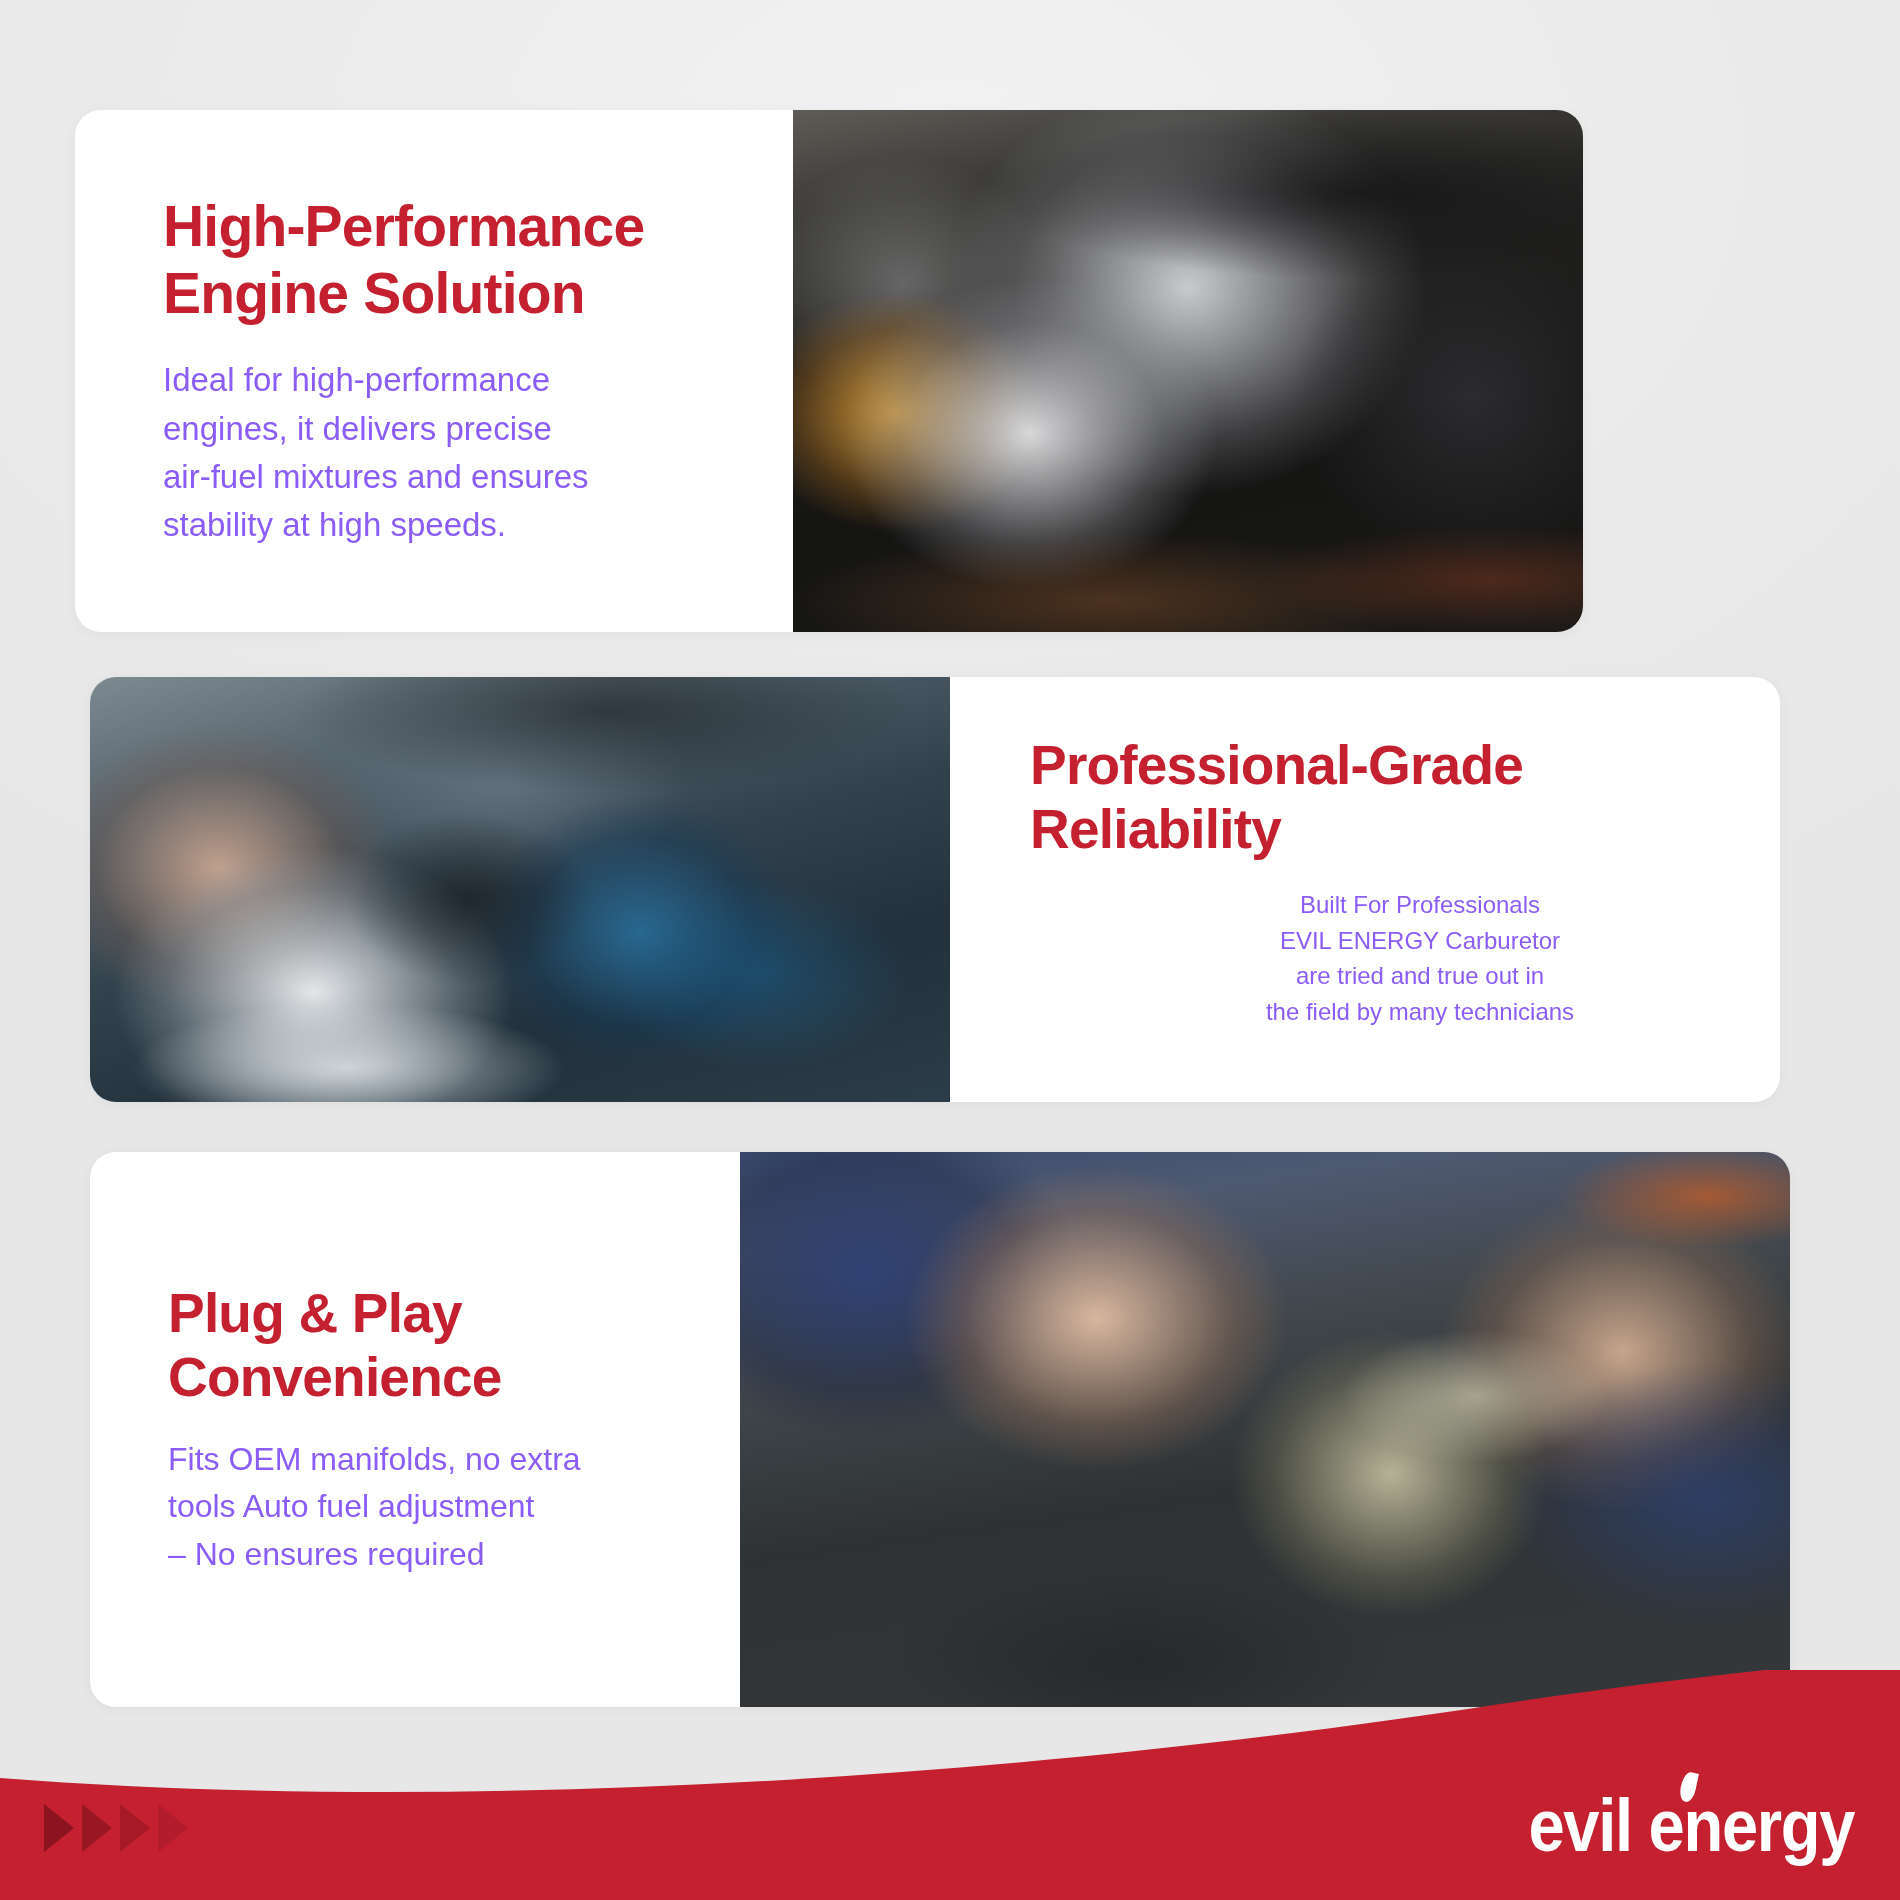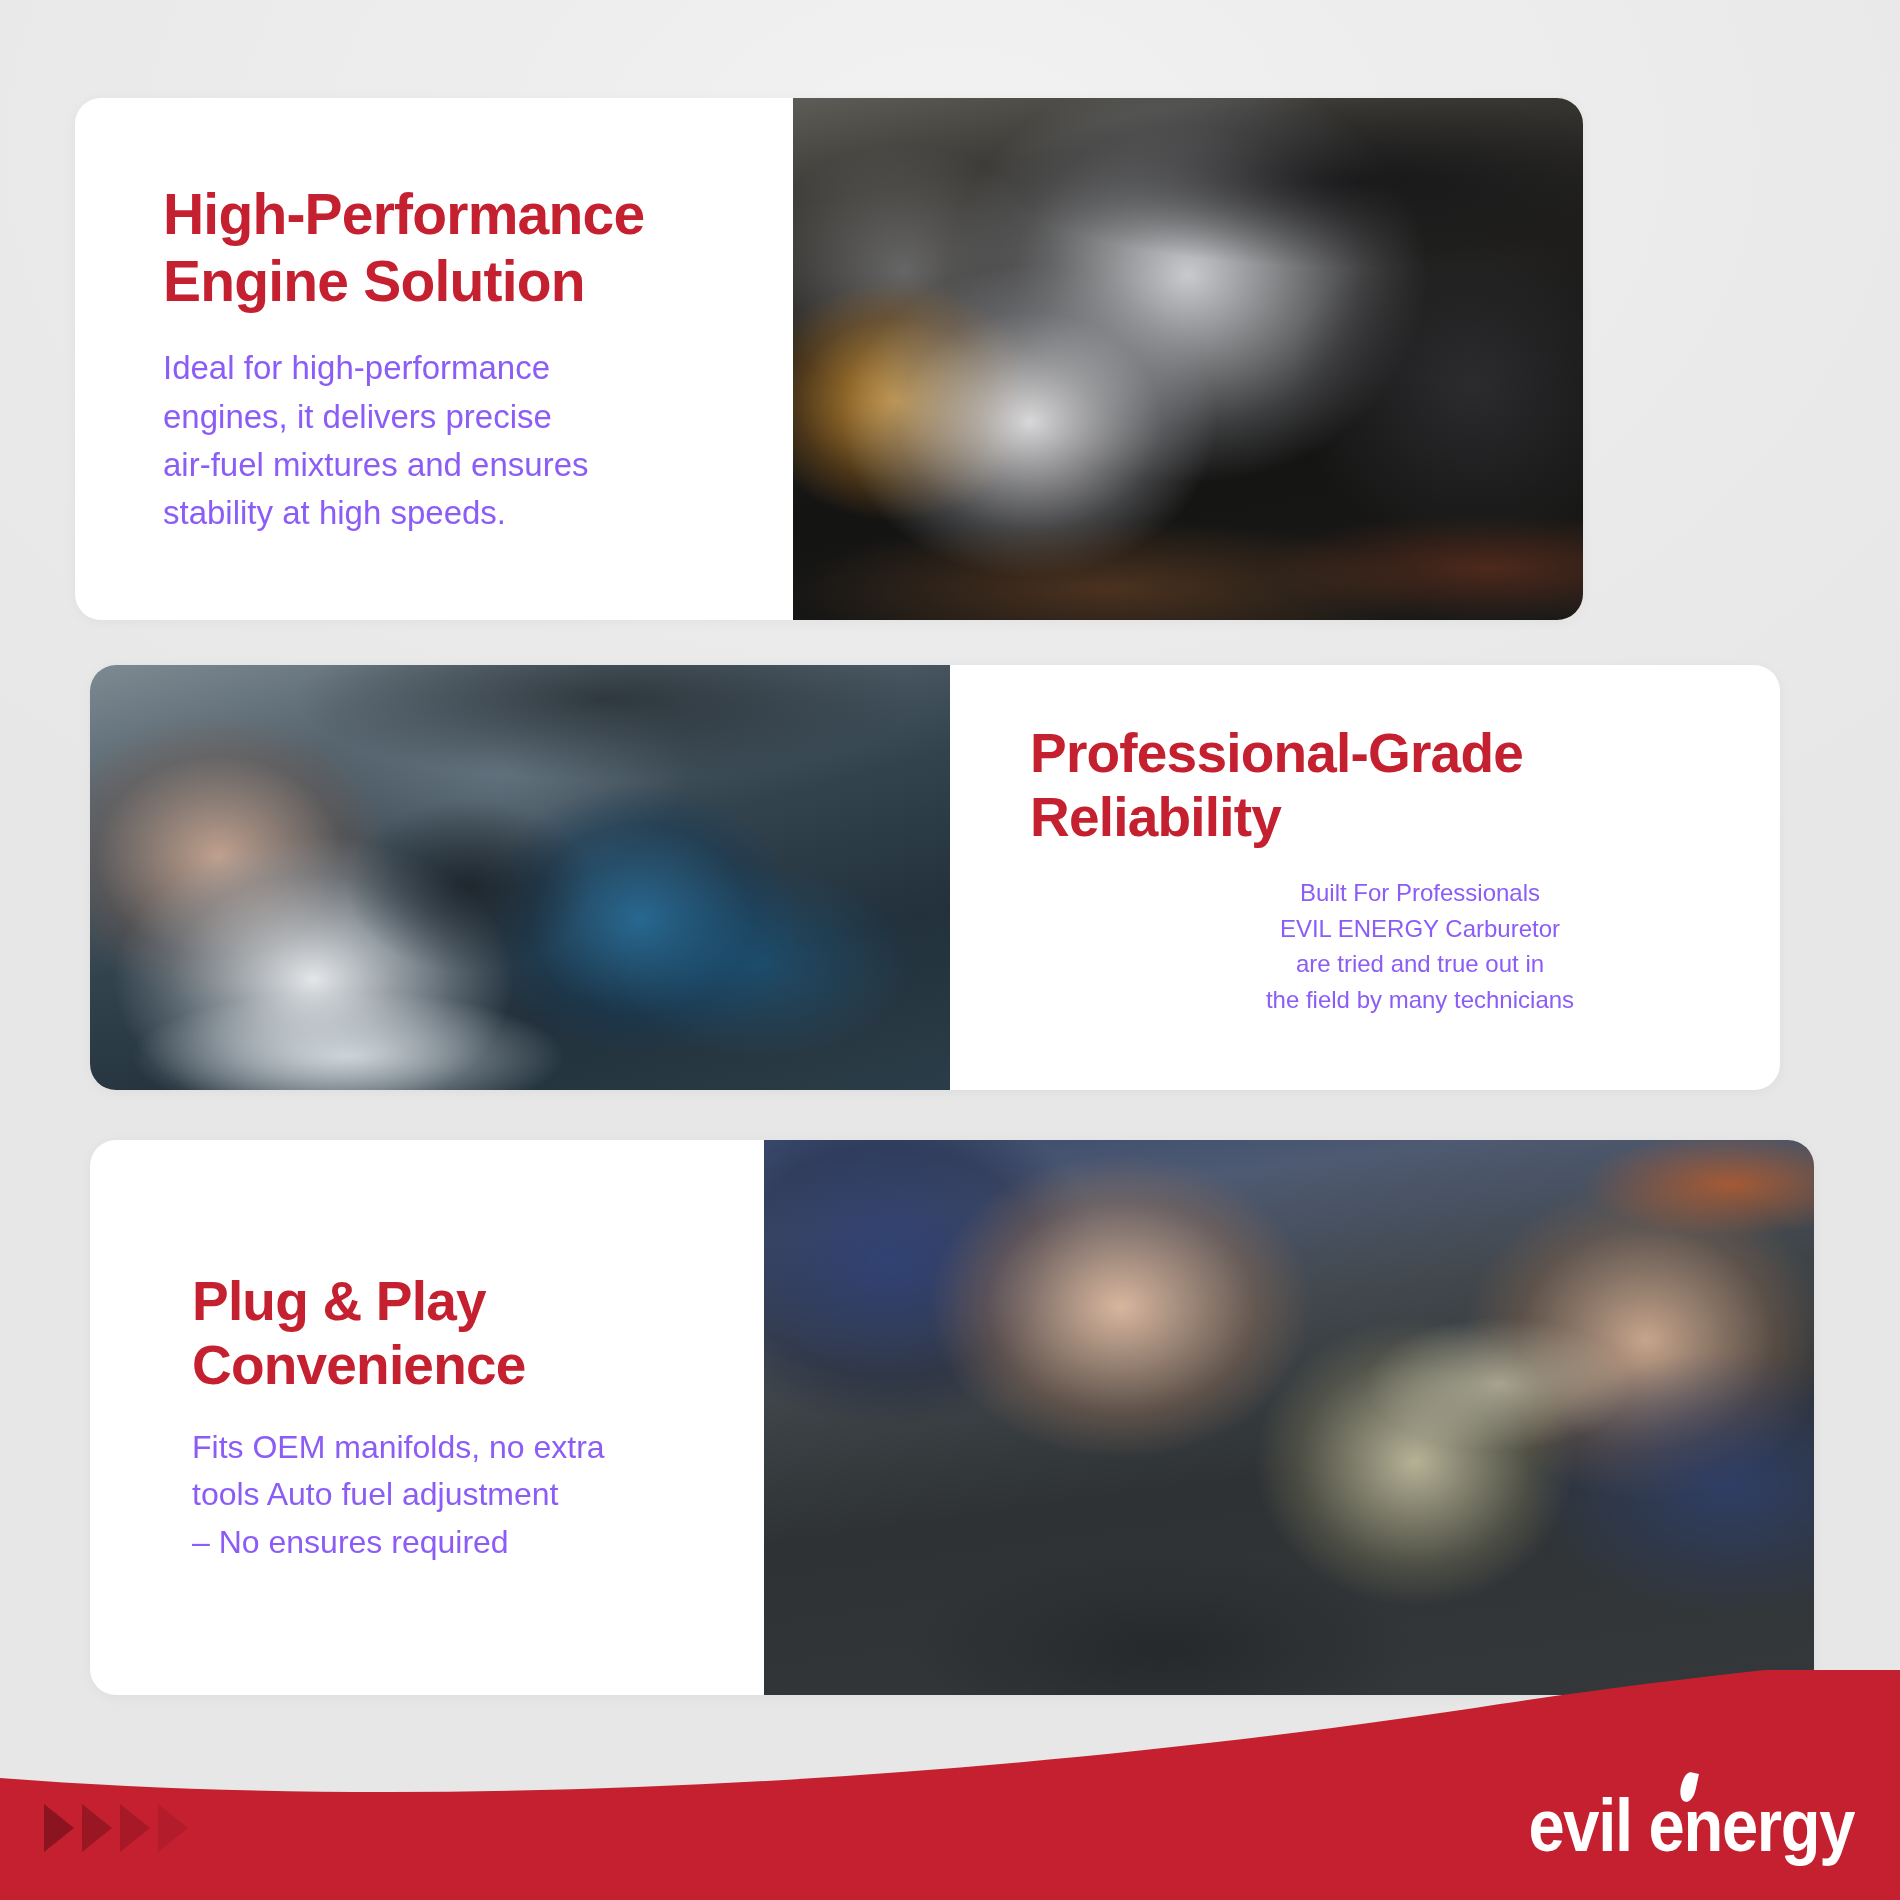--- a/index.html
+++ b/index.html
@@ -29,25 +29,26 @@
   }
 
   
   .card {
     position: absolute;
     background: #ffffff;
     border-radius: 26px;
     overflow: hidden;
     display: flex;
     box-shadow: 0 2px 14px rgba(0,0,0,0.045);
+    margin-top: 12px;
   }
 
   .card-1 { left: 75px;  top: 98px;   width: 1508px; height: 522px; }
   .card-2 { left: 90px;  top: 665px;  width: 1690px; height: 425px; }
-  .card-3 { left: 90px;  top: 1140px; width: 1700px; height: 555px; padding-left: 24px; }
+  .card-3 { left: 90px;  top: 1140px; width: 1700px; height: 555px; }
 
   .card-text {
     box-sizing: border-box;
     display: flex;
     flex-direction: column;
     justify-content: center;
     flex: 0 0 auto;
   }
   .card-1 .card-text { width: 718px; padding: 0 60px 0 88px; }
   .card-2 .card-text { width: 920px; padding: 0 60px 17px 80px; order: 2; }

